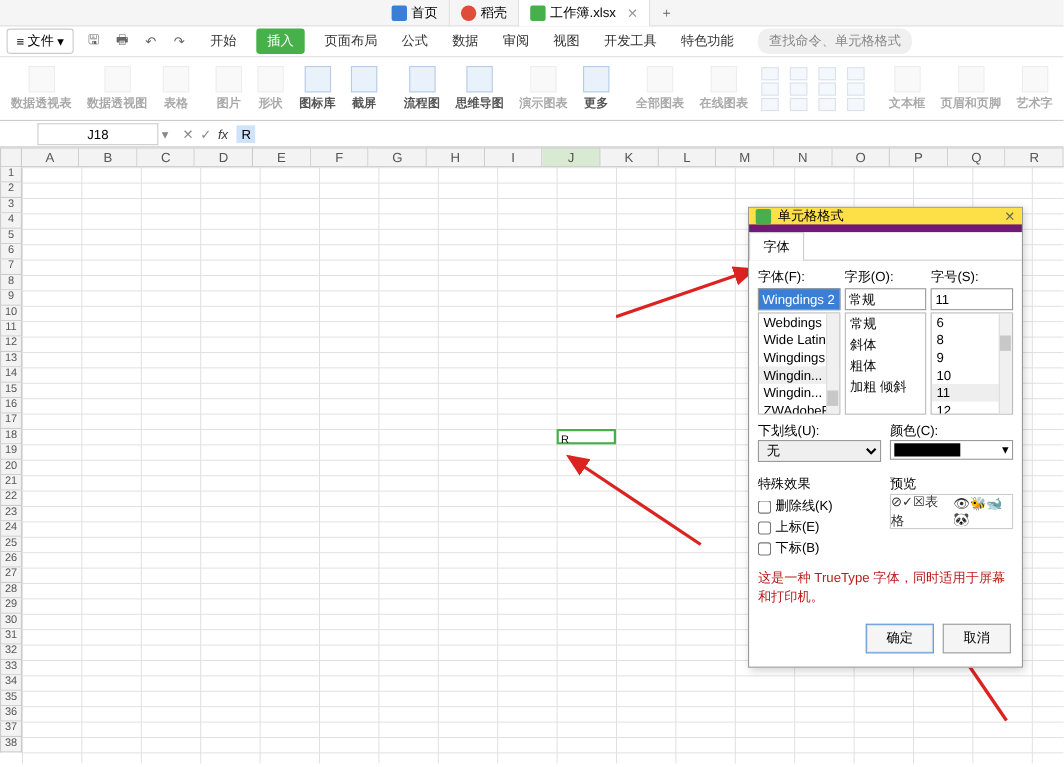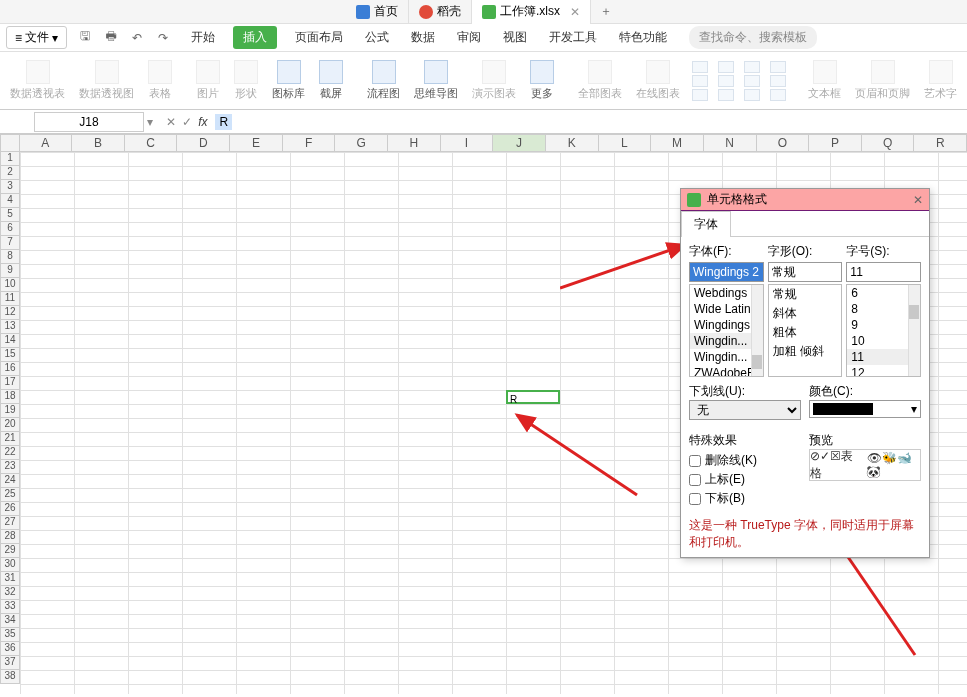--- a/index.html
+++ b/index.html
@@ -15,21 +15,21 @@
 .tab-add{width:30px;text-align:center;color:#666;}
 
 .menubar{height:28px;display:flex;align-items:center;padding:0 6px;gap:10px;border-bottom:1px solid #e0e0e0;}
 .file-btn{padding:2px 8px;border:1px solid #ccc;border-radius:3px;display:flex;align-items:center;gap:3px;}
 .qbtn{width:16px;height:16px;color:#666;display:flex;align-items:center;justify-content:center;}
 .menu-items{display:flex;gap:14px;margin-left:6px;}
 .menu-item{padding:3px 4px;color:#333;}
 .menu-item.active{background:#47b04b;color:#fff;border-radius:3px;padding:3px 10px;}
 .search-box{margin-left:8px;padding:3px 10px;border-radius:10px;background:#f0f0f0;color:#888;min-width:110px;}
 
-.ribbon{height:58px;display:flex;align-items:center;padding:6px 4px;gap:2px;border-bottom:1px solid #ccc;}
+.ribbon{height:58px;display:flex;align-items:center;padding:6px 4px;gap:2px;border-bottom:1px solid #ccc;font-weight:bold;}
 .rib-grp{display:flex;flex-direction:column;align-items:center;padding:0 6px;gap:2px;}
 .rib-ico{width:24px;height:24px;border:1px solid #b7cde6;background:#e9f1fb;}
 .rib-lbl{color:#555;font-size:11px;white-space:nowrap;}
 .rib-grp.dim .rib-ico{opacity:.5;border-color:#ddd;background:#f5f5f5;}
 .rib-grp.dim .rib-lbl{opacity:.5;}
 .rib-sep{width:1px;height:40px;background:#e0e0e0;margin:0 4px;}
 .rib-small{display:flex;flex-direction:column;gap:2px;padding:0 4px;}
 .rib-small .si{width:16px;height:12px;border:1px solid #c0d0e0;background:#eef4fb;opacity:.6;}
 
 .namerow{height:24px;display:flex;align-items:center;border-bottom:1px solid #ccc;padding-left:30px;}
@@ -47,21 +47,21 @@
 .rowhdr{position:absolute;left:0;top:18px;}
 .rh{width:20px;height:14px;border:1px solid #ccc;border-top:none;background:#f3f3f3;text-align:center;color:#555;font-size:10px;}
 .cells{position:absolute;left:20px;top:18px;right:0;bottom:0;}
 .cellgrid{position:absolute;inset:0;background-image:linear-gradient(#e0e0e0 1px,transparent 1px),linear-gradient(90deg,#e0e0e0 1px,transparent 1px);background-size:54px 14px;}
 .sel-cell{position:absolute;border:2px solid #47b04b;background:#fff;width:54px;height:14px;}
 .sel-cell span{font-size:10px;padding-left:2px;}
 
 .arrow{position:absolute;pointer-events:none;}
 
 .dialog{position:absolute;top:188px;left:680px;width:250px;background:#fff;border:1px solid #999;box-shadow:2px 2px 8px rgba(0,0,0,.2);}
-.dlg-title{height:22px;background:#fca5a5;display:flex;align-items:center;padding:0 6px;border-bottom:1px solid #701a75;}
+.dlg-title{height:22px;background:#fde047;display:flex;align-items:center;padding:0 6px;border-bottom:7px solid #701a75;}
 .dlg-title .tico{width:14px;height:14px;background:#47b04b;border-radius:2px;margin-right:6px;}
 .dlg-close{margin-left:auto;color:#666;cursor:pointer;}
 .dlg-tabs{display:flex;border-bottom:1px solid #ccc;}
 .dlg-tab{padding:4px 12px;border:1px solid #ccc;border-bottom:none;background:#fff;margin-bottom:-1px;}
 .dlg-body{padding:6px 8px;}
 .three-col{display:flex;gap:4px;}
 .col{flex:1;}
 .col label{display:block;margin-bottom:2px;}
 .col input{width:100%;border:1px solid #999;padding:2px 3px;}
 .col .sel{background:#3b7ed6;color:#fff;}
@@ -117,21 +117,21 @@
     <span class="menu-item">开始</span>
     <span class="menu-item active">插入</span>
     <span class="menu-item">页面布局</span>
     <span class="menu-item">公式</span>
     <span class="menu-item">数据</span>
     <span class="menu-item">审阅</span>
     <span class="menu-item">视图</span>
     <span class="menu-item">开发工具</span>
     <span class="menu-item">特色功能</span>
   </div>
-  <div class="search-box"><span>查找命令、搜索模板</span></div>
+  <div class="search-box"><span>查找命令、单元格格式</span></div>
 </div>
 
 <div class="ribbon">
   <div class="rib-grp dim">
       <div class="rib-ico"></div>
       <div class="rib-lbl">数据透视表</div>
     </div>
   <div class="rib-grp dim">
       <div class="rib-ico"></div>
       <div class="rib-lbl">数据透视图</div>
@@ -398,13 +398,17 @@
       <div class="c preview">
         <label>预览</label>
         <div class="prev-box">
             <span>⊘✓☒表格</span>
             <span>👁🐝🐋🐼</span>
           </div>
       </div>
     </div>
     <div class="note">这是一种 TrueType 字体，同时适用于屏幕和打印机。</div>
   </div>
+  <div class="dlg-btns">
+    <button class="primary">确定</button>
+    <button>取消</button>
+  </div>
 </div>
 
 </body></html>

